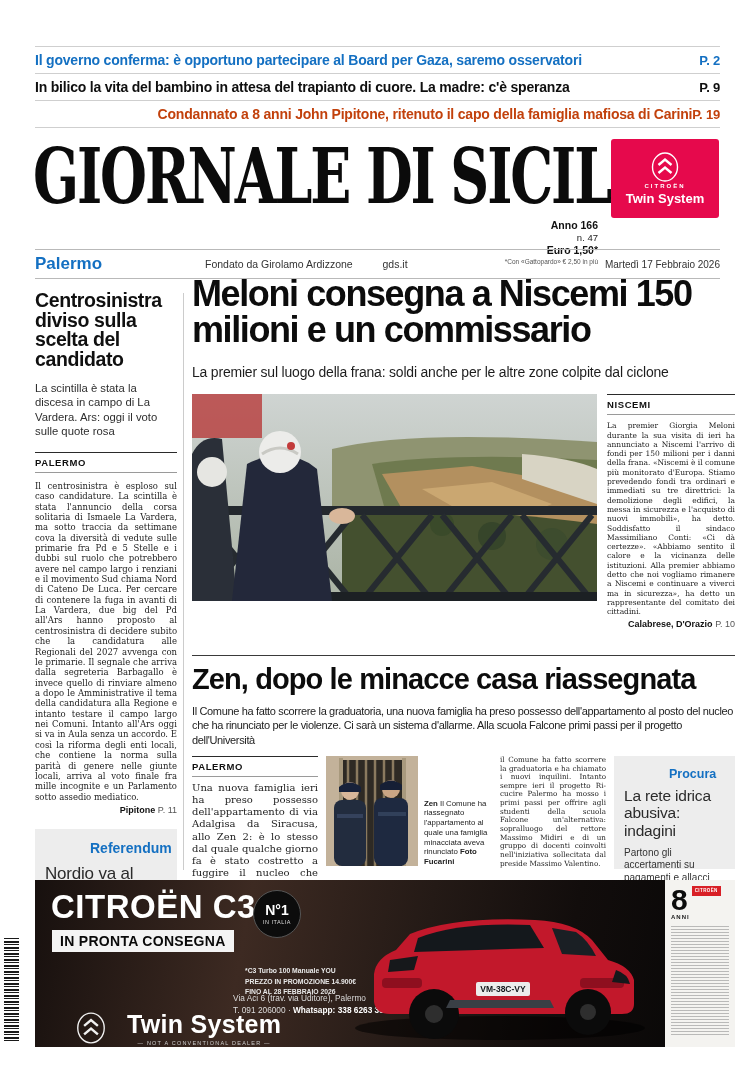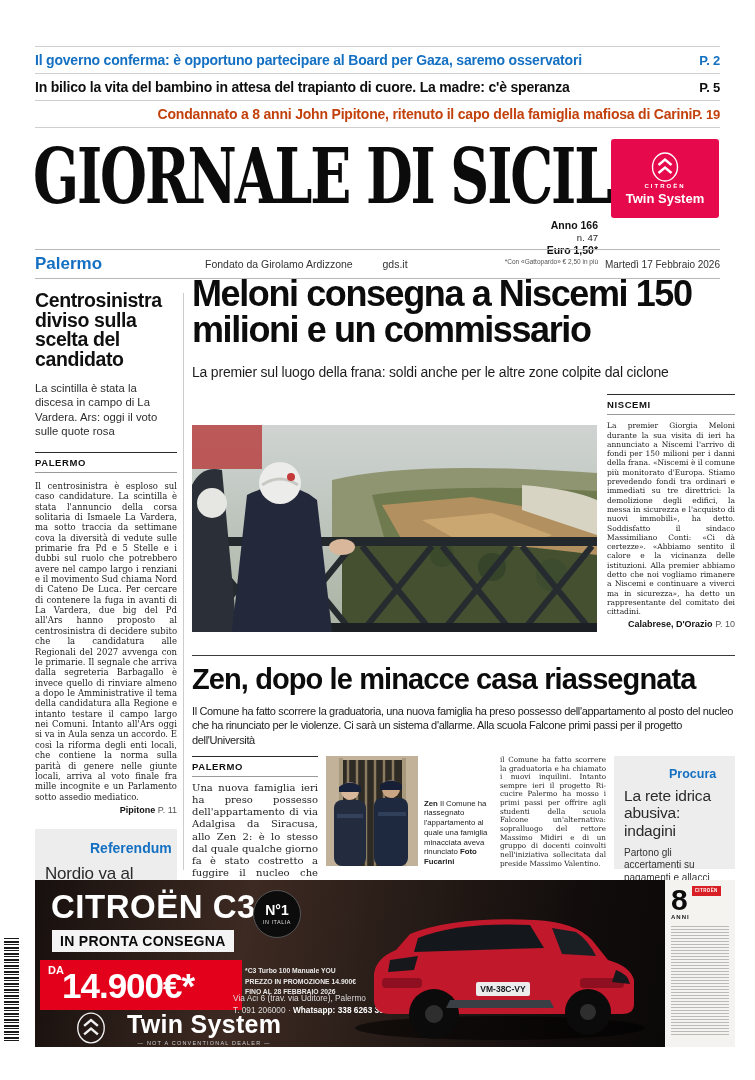--- a/index.html
+++ b/index.html
@@ -47,21 +47,21 @@
   .gray-box h3 { font-weight:normal; font-size:17px; line-height:1.12; color:#2b2b2b; margin-top:8px; letter-spacing:-0.2px; }
   .gray-box .bx { font-size:10.5px; line-height:1.25; color:#333; margin-top:10px; }
   .gray-box .bpg { text-align:right; font-size:9.5px; color:#444; margin-top:2px; }
   #ref-box { margin-top:14px; }
   
   #vrule { position:absolute; left:183px; top:293px; width:1px; height:577px; background:#cccccc; }
   
   #main-col { position:absolute; left:192px; top:276px; width:543px; }
   #main-col h1 { font-size:36px; font-weight:800; line-height:0.99; letter-spacing:-1.4px; color:#0c0c0c; }
   #main-col .standfirst { margin-top:16px; font-size:15.5px; letter-spacing:-0.2px; color:#1d1d1d; white-space:nowrap; transform:scaleX(0.90); transform-origin:left; }
-  #photo-row { margin-top:13px; display:flex;align-items:flex-end; }
+  #photo-row { margin-top:13px; display:flex; }
   #main-photo { width:405px; height:207px; background:#9aa08a; position:relative; flex:none; }
   #niscemi-col { width:128px; margin-left:10px; height:238px; overflow:hidden; }
   #niscemi-col .kicker-label { margin-top:0; }
   #niscemi-col .body { margin-top:6px; font-size:7.5px; line-height:1.24; }
   
   #zen-block { position:absolute; left:192px; top:655px; width:543px; border-top:1px solid #3a3a3a; padding-top:7px; }
   #zen-block h1 { font-size:29px; font-weight:800; letter-spacing:-0.9px; color:#0c0c0c; }
   #zen-block .standfirst { margin-top:8px; font-size:11px; letter-spacing:-0.35px; line-height:1.3; color:#222; }
   #zen-row { margin-top:9px; display:flex; height:113px; }
   #zen-c1 { width:126px; flex:none; }
@@ -113,21 +113,21 @@
 
 <div id="page">
 
   <div id="top-strip">
     <div class="strip-row strip-blue">
       <span>Il governo conferma: è opportuno partecipare al Board per Gaza, saremo osservatori</span>
       <span class="pg">P. 2</span>
     </div>
     <div class="strip-row strip-black">
       <span>In bilico la vita del bambino in attesa del trapianto di cuore. La madre: c'è speranza</span>
-      <span class="pg">P. 5</span>
+      <span class="pg">P. 9</span>
     </div>
     <div class="strip-row strip-gray">
       <span>Condannato a 8 anni John Pipitone, ritenuto il capo della famiglia mafiosa di Carini</span>
       <span class="pg">P. 19</span>
     </div>
   </div>
 
   <div id="masthead-title">GIORNALE DI SICILIA</div>
 
   <div id="twin-box">
@@ -292,24 +292,20 @@
           <span>P. 15</span>
         </div>
       </div>
     </div>
   </div>
 
   <div id="ad">
     <div id="ad-title">CITROËN C3</div>
     <div id="ad-sub">IN PRONTA CONSEGNA</div>
 
-    <div id="ad-price">
-      <span class="da">DA</span>
-      <span class="pr">14.900€*</span>
-    </div>
 
     <div id="ad-badge">
       <span class="n1">N°1</span>
       <span class="it">IN ITALIA</span>
     </div>
 
     <div id="ad-disc">
       <div>*C3 Turbo 100 Manuale YOU</div>
       <div>PREZZO IN PROMOZIONE 14.900€</div>
       <div>FINO AL 28 FEBBRAIO 2026</div>

